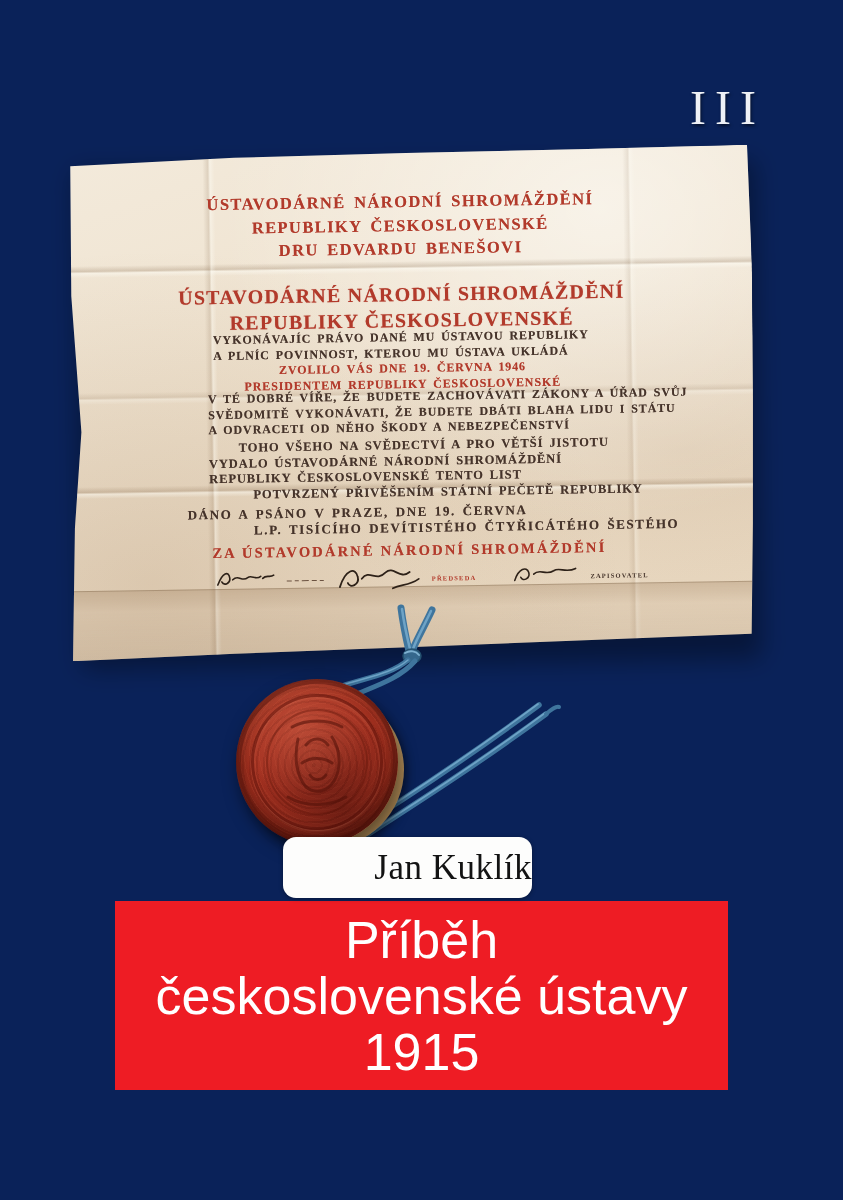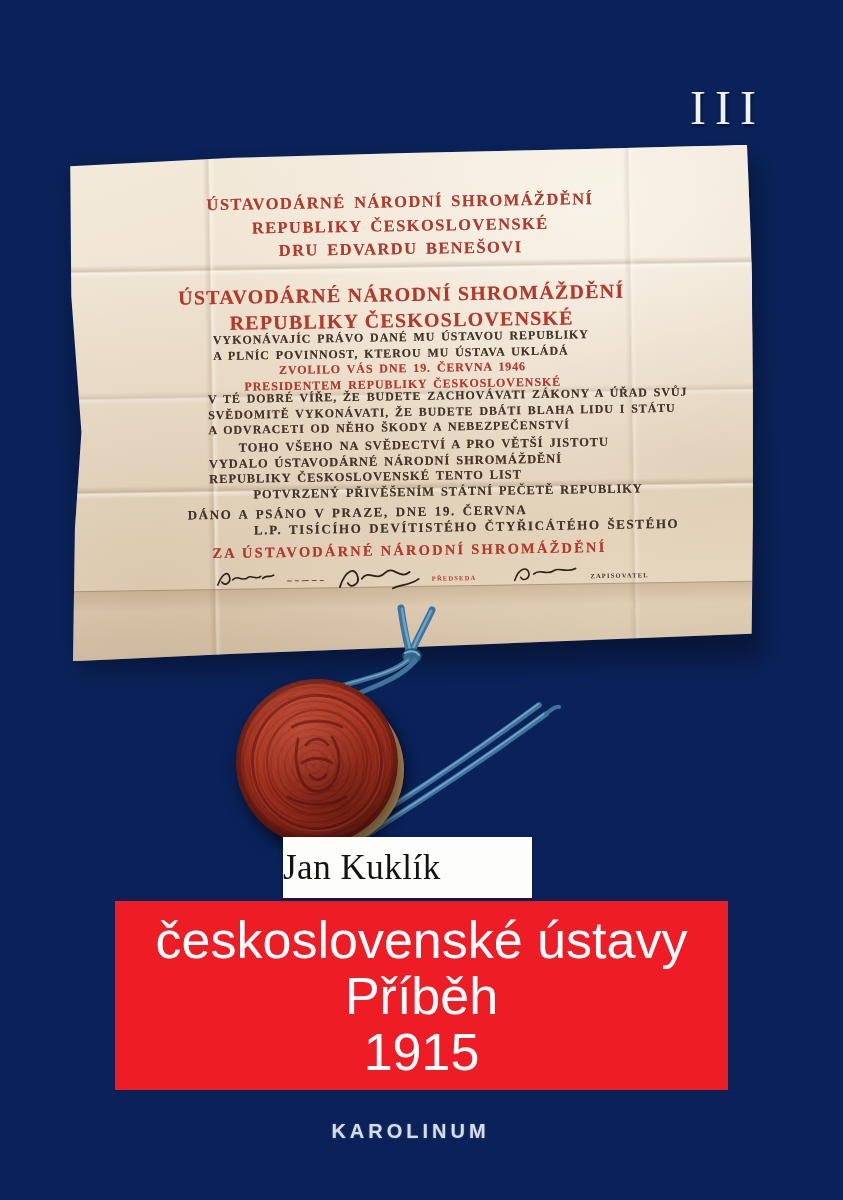--- a/index.html
+++ b/index.html
@@ -103,22 +103,23 @@
   .seal-ring  { position:absolute; inset:15px; border-radius:50%;
     border:3px solid rgba(82,14,7,.45);
     box-shadow:0 1px 2px rgba(255,175,135,.22), inset 0 1px 3px rgba(255,175,135,.22); }
   .seal-ring2 { position:absolute; inset:30px; border-radius:50%;
     border:2px solid rgba(92,18,9,.38); }
   .seal-motif { position:absolute; inset:0; opacity:.55; }
 
   
   .author-box {
     position:absolute; left:283px; top:837px; width:249px; height:61px;
-    background:#fdfdfc; z-index:5; display:flex; align-items:center; justify-content:flex-start;
+    background:#fdfdfc; z-index:5; display:flex; align-items:center; justify-content:flex-end;
     box-shadow:0 1px 4px rgba(0,0,0,.35);
+    border-radius:13px;
   }
   .author-name { font-family:"Liberation Serif", serif; font-size:35px; color:#131313; letter-spacing:.5px; }
   .title-band {
     position:absolute; left:115px; top:901px; width:613px; height:189px;
     background:#ee1c24; z-index:4;
     display:flex; flex-direction:column; align-items:center; justify-content:center;
   }
   .title-line {
     font-family:"Liberation Sans", sans-serif; color:#ffffff;
     font-size:52px; line-height:56px; font-weight:400; text-align:center; white-space:nowrap;
@@ -242,20 +243,19 @@
         <path d="M52 118 C68 128 94 128 110 118"></path>
       </g>
     </svg>
   </div>
 
   <div class="author-box">
     <div class="author-name">Jan Kuklík</div>
   </div>
 
   <div class="title-band">
+    <div class="title-line">Příběh</div>
     <div class="title-line">československé ústavy</div>
-    <div class="title-line">Příběh</div>
     <div class="title-line">1915</div>
   </div>
 
-  <div class="publisher">KAROLINUM</div>
 
 </div>
 
 </body></html>

